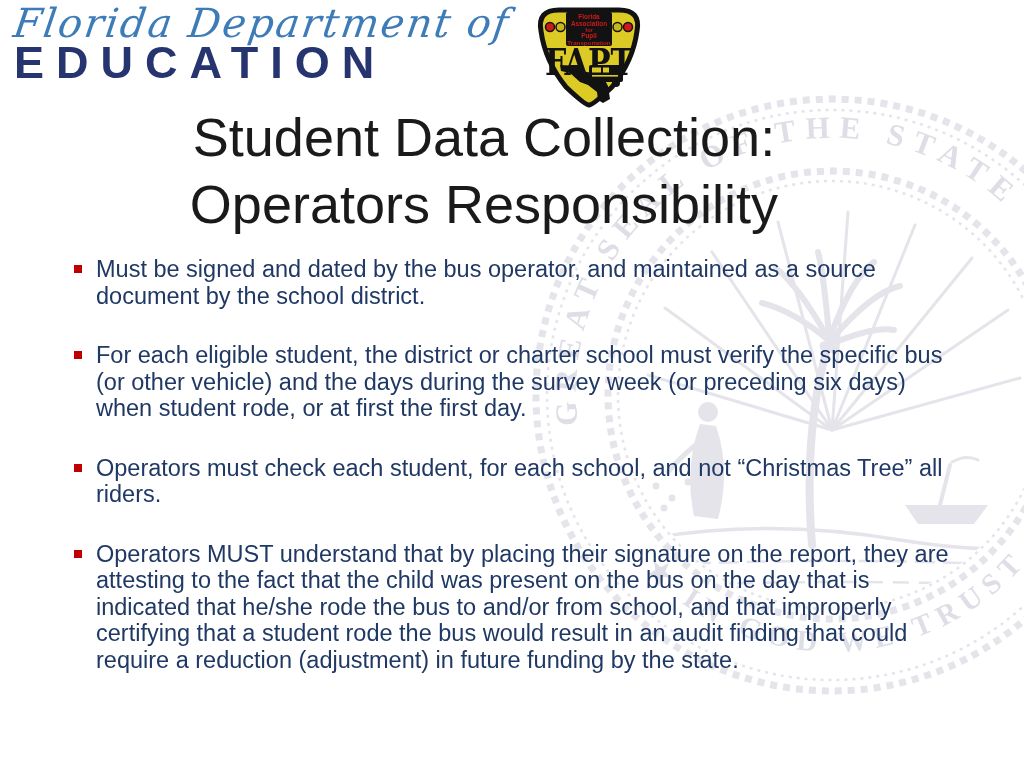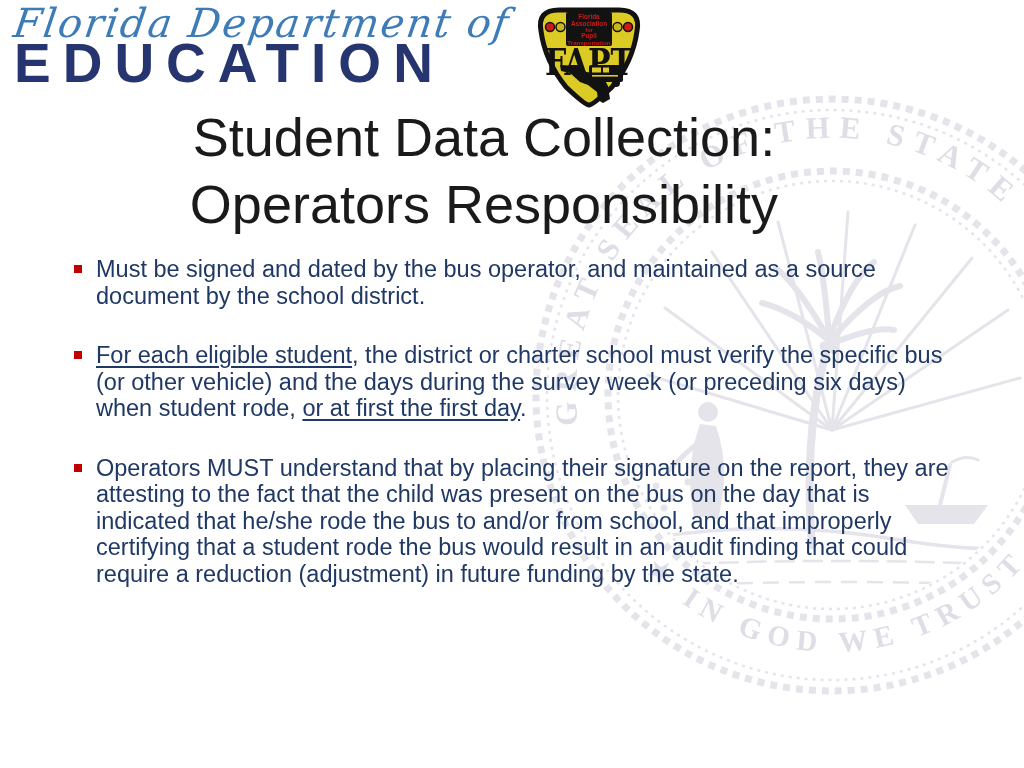--- a/index.html
+++ b/index.html
@@ -26,21 +26,21 @@
     transform: skewX(-8deg);
     font-size: 40px;
     line-height: 42px;
     color: var(--brand-script);
     letter-spacing: 2px;
     white-space: nowrap;
   }
   .brand-block {
     font-family: "Liberation Sans", sans-serif;
     font-weight: bold;
-    font-size: 55px;
+    font-size: 45px;
     line-height: 46px;
     letter-spacing: 12px;
     color: var(--brand-navy);
     margin-top: -4px;
     white-space: nowrap;
   }
 
   
   .fapt { position: absolute; left: 533px; top: 3px; z-index: 2; }
   .fapt-shield { fill: var(--logo-yellow); stroke: var(--logo-outline); stroke-width: 5; }
@@ -71,21 +71,21 @@
     background: var(--bullet-marker);
     flex: 0 0 8px;
     margin: 9px 14px 0 2px;
   }
   .bullet-text {
     margin: 0;
     color: var(--body-text);
     font-size: 23.5px;
     line-height: 26.5px;
   }
-  .u { text-decoration: underline; text-underline-offset: 3px; }
+  .u { text-underline-offset: 3px; }
 </style>
 </head>
 <body>
 
 <div class="slide">
 
   <svg class="watermark" width="1024" height="768" viewBox="0 0 1024 768" aria-hidden="true">
     <defs>
       <clipPath id="innerClip">
           <circle cx="832" cy="395" r="212"></circle>
@@ -198,18 +198,22 @@
         <li class="bullet">
           <span class="marker"></span>
           <p class="bullet-text"><span>Must be signed and dated by the bus operator, and maintained as a source document by the school district.</span></p>
         </li>
         <li class="bullet">
           <span class="marker"></span>
           <p class="bullet-text"><span class="u">For each eligible student</span><span>, the district or charter school must verify the specific bus (or other vehicle) and the days during the survey week (or preceding six days) when student rode, </span><span class="u">or at first the first day</span><span>.</span></p>
         </li>
         <li class="bullet">
           <span class="marker"></span>
+          <p class="bullet-text"><span>Operators must check each student, for each school, and not “Christmas Tree” all riders.</span></p>
+        </li>
+        <li class="bullet">
+          <span class="marker"></span>
           <p class="bullet-text"><span>Operators MUST understand that by placing their signature on the report, they are attesting to the fact that the child was present on the bus on the day that is indicated that he/she rode the bus to and/or from school, and that improperly certifying that a student rode the bus would result in an audit finding that could require a reduction (adjustment) in future funding by the state.</span></p>
         </li>
       </ul>
   </div>
 
 </div>
 
 </body></html>

